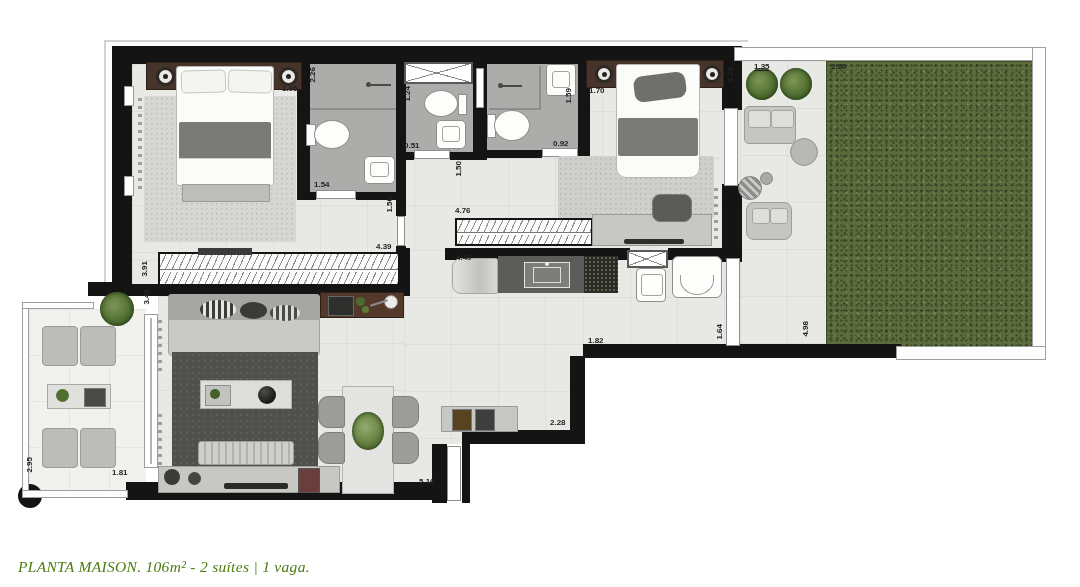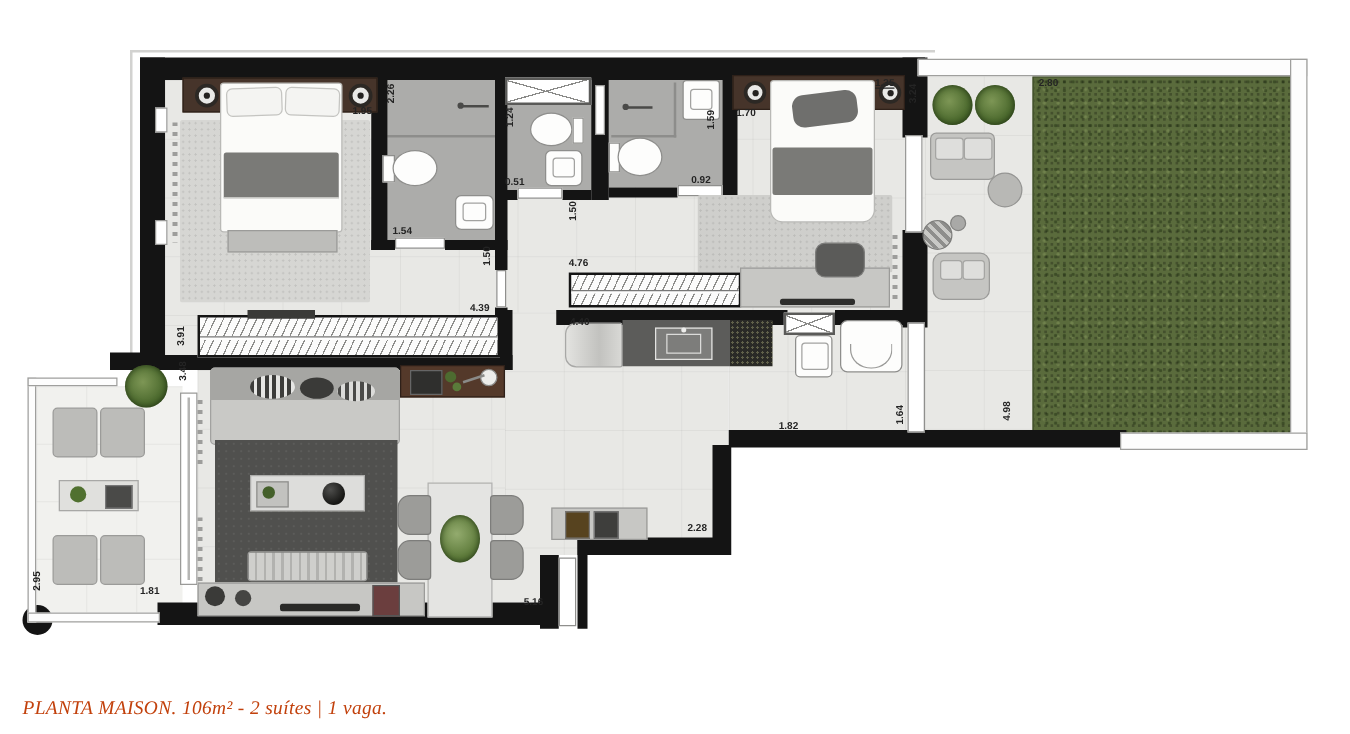--- a/index.html
+++ b/index.html
@@ -54,21 +54,21 @@
   .chair{position:absolute;background:#9c9c99;border:1px solid #7d7d7b;border-radius:8px;box-sizing:border-box;}
   .plantb{position:absolute;border-radius:50%;
      background:radial-gradient(circle at 42% 40%,#7d9655,#4c6a2e 62%,#32491d 95%);
      box-shadow:inset 0 0 5px #233614;}
   .curt{position:absolute;background:repeating-linear-gradient(180deg,#9d9d9b 0 3px,transparent 3px 8px);width:4px;}
   .dim{position:absolute;font-size:8px;font-weight:bold;color:#242424;line-height:1;letter-spacing:0;}
   .dim.v{writing-mode:vertical-rl;transform:rotate(180deg);}
   .washer::after{content:"";position:absolute;left:14%;right:14%;bottom:6%;height:46%;
      border:1px solid #9a9a98;border-top:none;border-radius:0 0 50% 50%/0 0 80% 80%;}
   .caption{position:absolute;font-family:"Liberation Serif",serif;font-style:italic;
-     font-size:15.5px;color:#c2410c;letter-spacing:.3px;}
+     font-size:15.5px;color:#4d7c0f;letter-spacing:.3px;}
   .ridged{position:absolute;background:repeating-linear-gradient(90deg,#cfcfcc 0 5px,#b2b2af 5px 7px);
      border:1px solid #9d9d9b;border-radius:3px;box-sizing:border-box;}
 </style>
 </head>
 <body>
 
 <div id="canvas">
   <div id="plan" class="abs" style="left:0;top:0;width:1080px;height:540px;">
 
     <div class="outline" style="left:104px;top:40px;width:644px;height:2px;"></div>
@@ -258,30 +258,30 @@
 
   <span class="dim" style="left: 282px; top: 85px;">1.95</span>
       <span class="dim v" style="left: 309px; top: 67px;">2.26</span>
       <span class="dim" style="left: 314px; top: 181px;">1.54</span>
       <span class="dim v" style="left: 404px; top: 86px;">1.24</span>
       <span class="dim" style="left: 404px; top: 142px;">0.51</span>
       <span class="dim v" style="left: 565px; top: 88px;">1.59</span>
       <span class="dim" style="left: 553px; top: 140px;">0.92</span>
       <span class="dim" style="left: 589px; top: 87px;">1.70</span>
       <span class="dim v" style="left: 727px; top: 67px;">3.24</span>
-      <span class="dim" style="left: 700px; top: 63px; text-decoration: underline;">1.35</span>
+      <span class="dim" style="left: 754px; top: 63px; text-decoration: underline;">1.35</span>
       <span class="dim" style="left: 831px; top: 63px;">2.80</span>
       <span class="dim v" style="left: 386px; top: 197px;">1.50</span>
       <span class="dim v" style="left: 455px; top: 161px;">1.50</span>
       <span class="dim v" style="left: 141px; top: 261px;">3.91</span>
       <span class="dim" style="left: 376px; top: 243px;">4.39</span>
       <span class="dim v" style="left: 143px; top: 289px;">3.48</span>
       <span class="dim" style="left: 455px; top: 207px;">4.76</span>
       <span class="dim" style="left: 456px; top: 254px;">4.40</span>
-      <span class="dim" style="left: 623px; top: 337px; text-align: center;">1.82</span>
+      <span class="dim" style="left: 588px; top: 337px; text-align: center;">1.82</span>
       <span class="dim v" style="left: 716px; top: 324px;">1.64</span>
       <span class="dim v" style="left: 802px; top: 321px;">4.98</span>
       <span class="dim" style="left: 550px; top: 419px;">2.28</span>
       <span class="dim" style="left: 419px; top: 478px;">5.16</span>
       <span class="dim" style="left: 112px; top: 469px;">1.81</span>
       <span class="dim v" style="left: 26px; top: 457px;">2.95</span>
     </div>
 
   <div class="caption" style="left:18px;top:558px;">PLANTA MAISON. 106m² - 2 suítes | 1 vaga.</div>
 </div>

